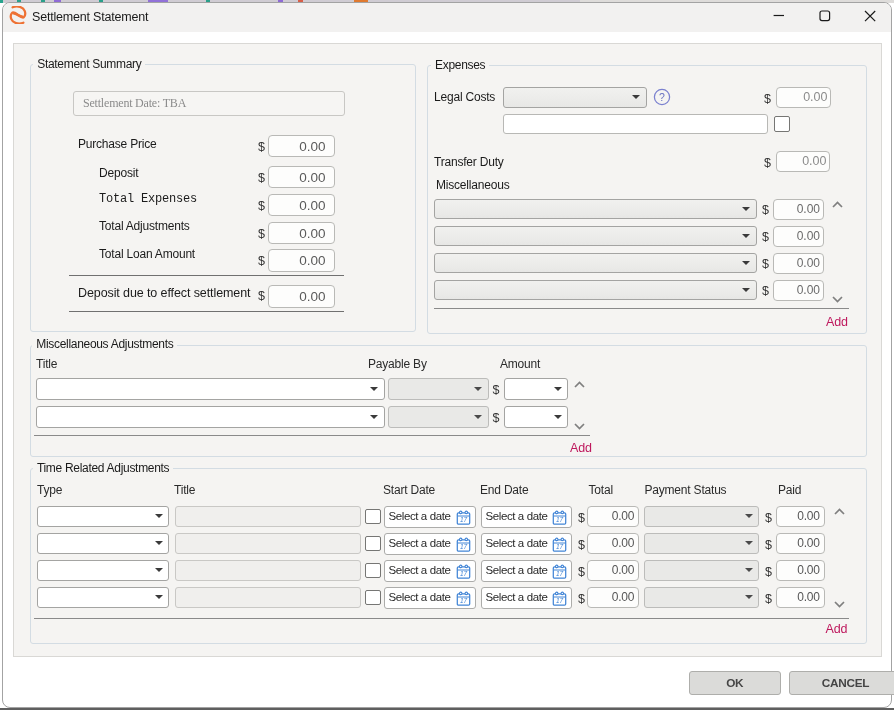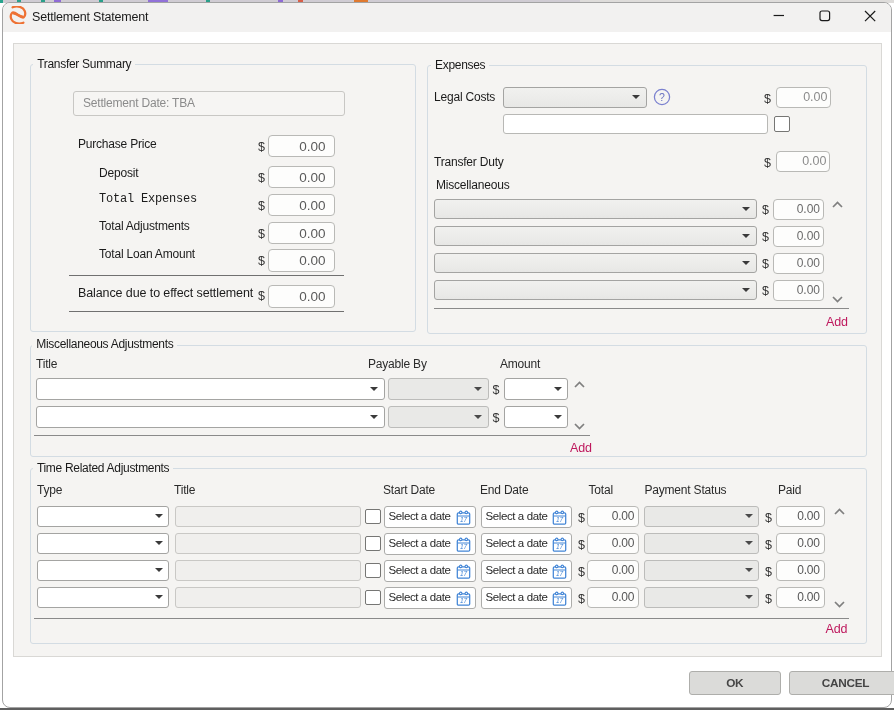--- a/index.html
+++ b/index.html
@@ -57,23 +57,23 @@
 <span class="lbl" style="left:32px;top:9.5px;font-size:12.5px;">Settlement Statement</span>
 <svg style="left:760px;top:2px" width="125" height="28" viewBox="0 0 125 28">
   <line x1="13.6" y1="13.5" x2="24" y2="13.5" stroke="#1a1a1a" stroke-width="1.2"></line>
   <rect x="60" y="9" width="9.6" height="9.6" rx="2" fill="none" stroke="#1a1a1a" stroke-width="1.2"></rect>
   <path d="M105 9 L115.2 19.2 M115.2 9 L105 19.2" stroke="#1a1a1a" stroke-width="1.2"></path>
 </svg>
 
 <div id="panel" style="left:13px;top:42.5px;width:868.5px;height:614.5px;background:#f5f4f2;border:1px solid #d9d8d5;"></div>
 
 <div class="grp" style="left:29.5px;top:64px;width:386px;height:267.5px;"></div>
-<span class="glabel" style="left:33.2px;top:57.4px;">Transfer Summary</span>
+<span class="glabel" style="left:33.2px;top:57.4px;">Statement Summary</span>
 <div class="dis-inp" style="left:73px;top:91px;width:272px;height:25px;background:#f6f5f3;border-color:#c8c7c4;"></div>
-<span class="lbl" style="left:83px;top:96px;color:#8b8b8b;">Settlement Date: TBA</span>
+<span class="lbl" style="left:83px;top:96px;color:#8b8b8b;font-family:Liberation Serif, serif;">Settlement Date: TBA</span>
 
 <span class="lbl" style="left:78px;top:137.2px;">Purchase Price</span>
 <span class="dollar" style="left:258px;top:140px;">$</span>
 <div class="inp big" style="left:268px;top:134.5px;width:67px;height:22.5px;">0.00</div>
 
 <span class="lbl" style="left:99px;top:166.3px;">Deposit</span>
 <span class="dollar" style="left:258px;top:171px;">$</span>
 <div class="inp big" style="left:268px;top:165.5px;width:67px;height:22.5px;">0.00</div>
 
 <span class="lbl" style="left:99px;top:191.5px;font-family:Liberation Mono, monospace;">Total Expenses</span>
@@ -83,21 +83,21 @@
 <span class="lbl" style="left:99px;top:219.3px;">Total Adjustments</span>
 <span class="dollar" style="left:258px;top:227px;">$</span>
 <div class="inp big" style="left:268px;top:221.5px;width:67px;height:22.5px;">0.00</div>
 
 <span class="lbl" style="left:99px;top:247px;">Total Loan Amount</span>
 <span class="dollar" style="left:258px;top:254px;">$</span>
 <div class="inp big" style="left:268px;top:249px;width:67px;height:22.5px;">0.00</div>
 
 <div class="sep" style="left:69px;top:274.5px;width:275px;"></div>
 
-<span class="lbl" style="left:78px;top:286.2px;font-size:12.5px;letter-spacing:-0.1px;">Balance due to effect settlement</span>
+<span class="lbl" style="left:78px;top:286.2px;font-size:12.5px;letter-spacing:-0.1px;">Deposit due to effect settlement</span>
 <span class="dollar" style="left:258px;top:289px;">$</span>
 <div class="inp big" style="left:268px;top:285px;width:67px;height:22.5px;">0.00</div>
 
 <div class="sep" style="left:69px;top:310.5px;width:275px;"></div>
 
 <div class="grp" style="left:426.5px;top:65px;width:440px;height:268.5px;"></div>
 <span class="glabel" style="left:431px;top:57.7px;">Expenses</span>
 
 <span class="lbl" style="left:434px;top:90px;">Legal Costs</span>
 <div class="combo" style="left:502.5px;top:86.5px;width:144px;height:21px;">

